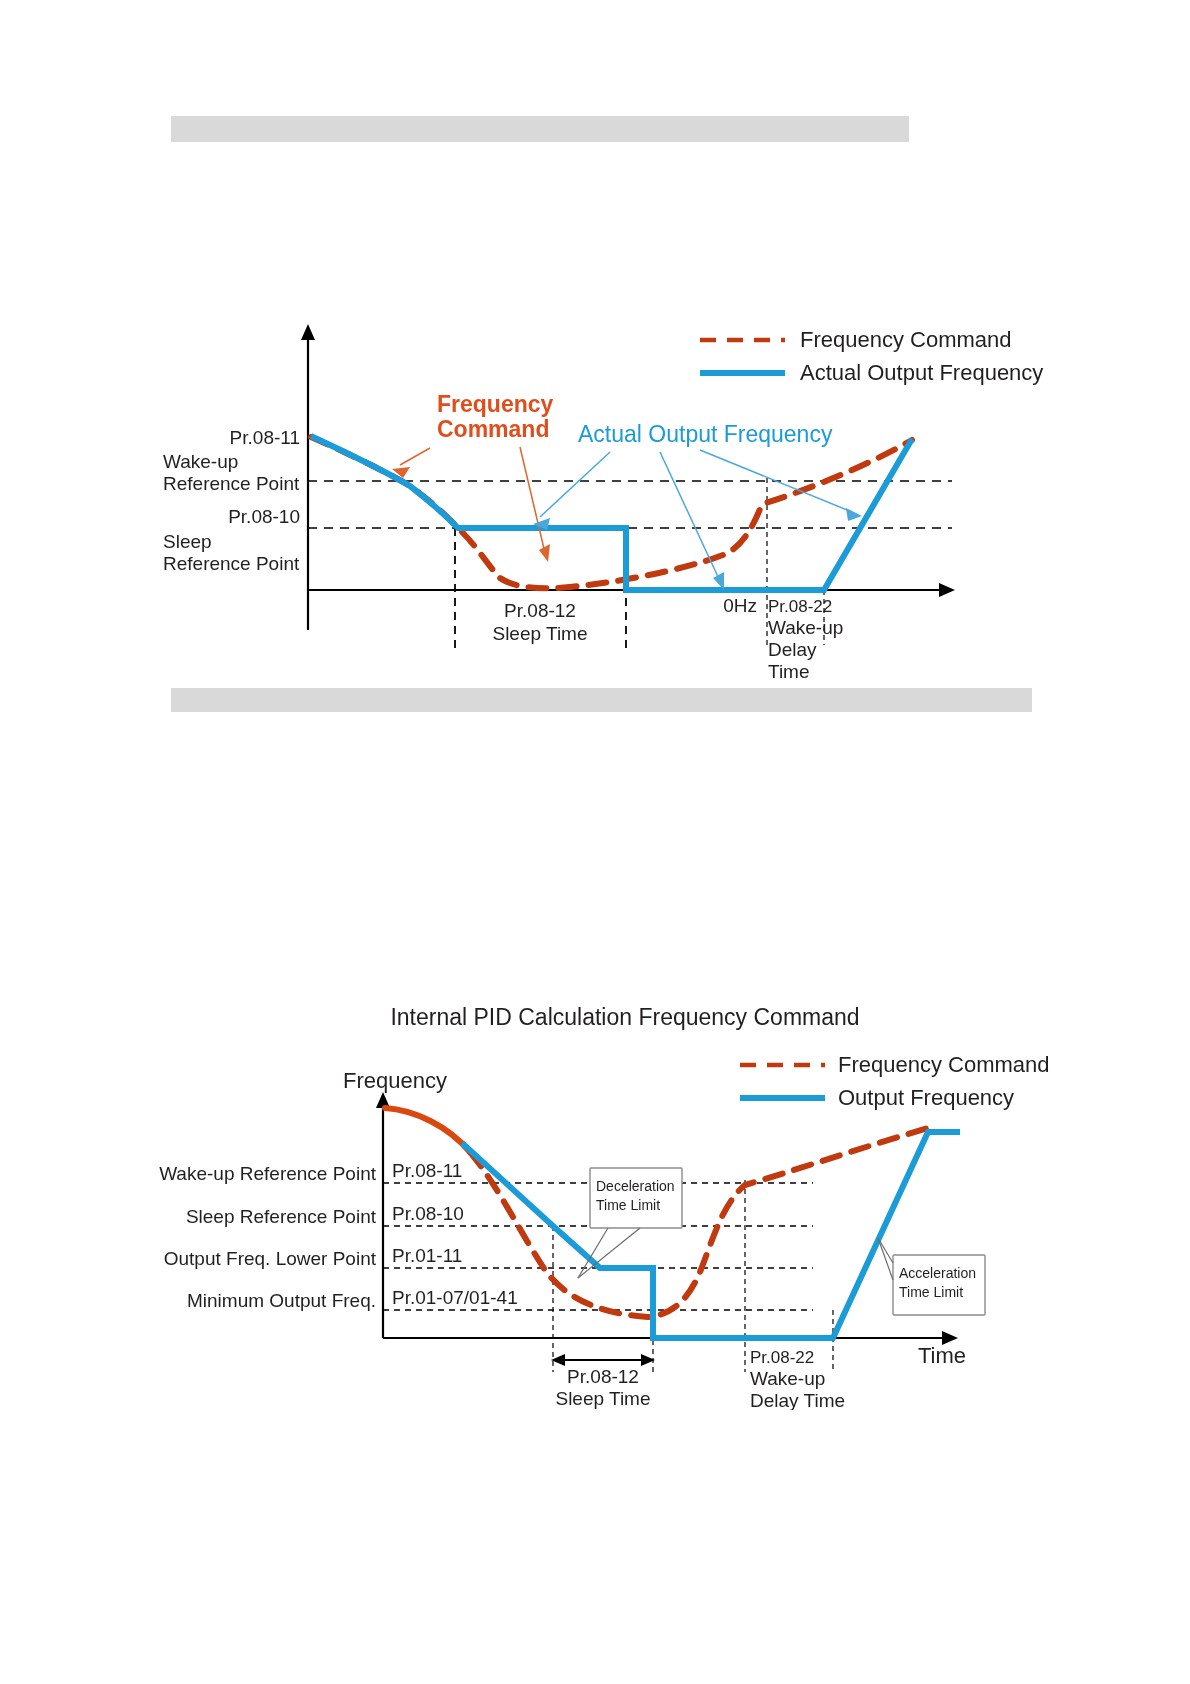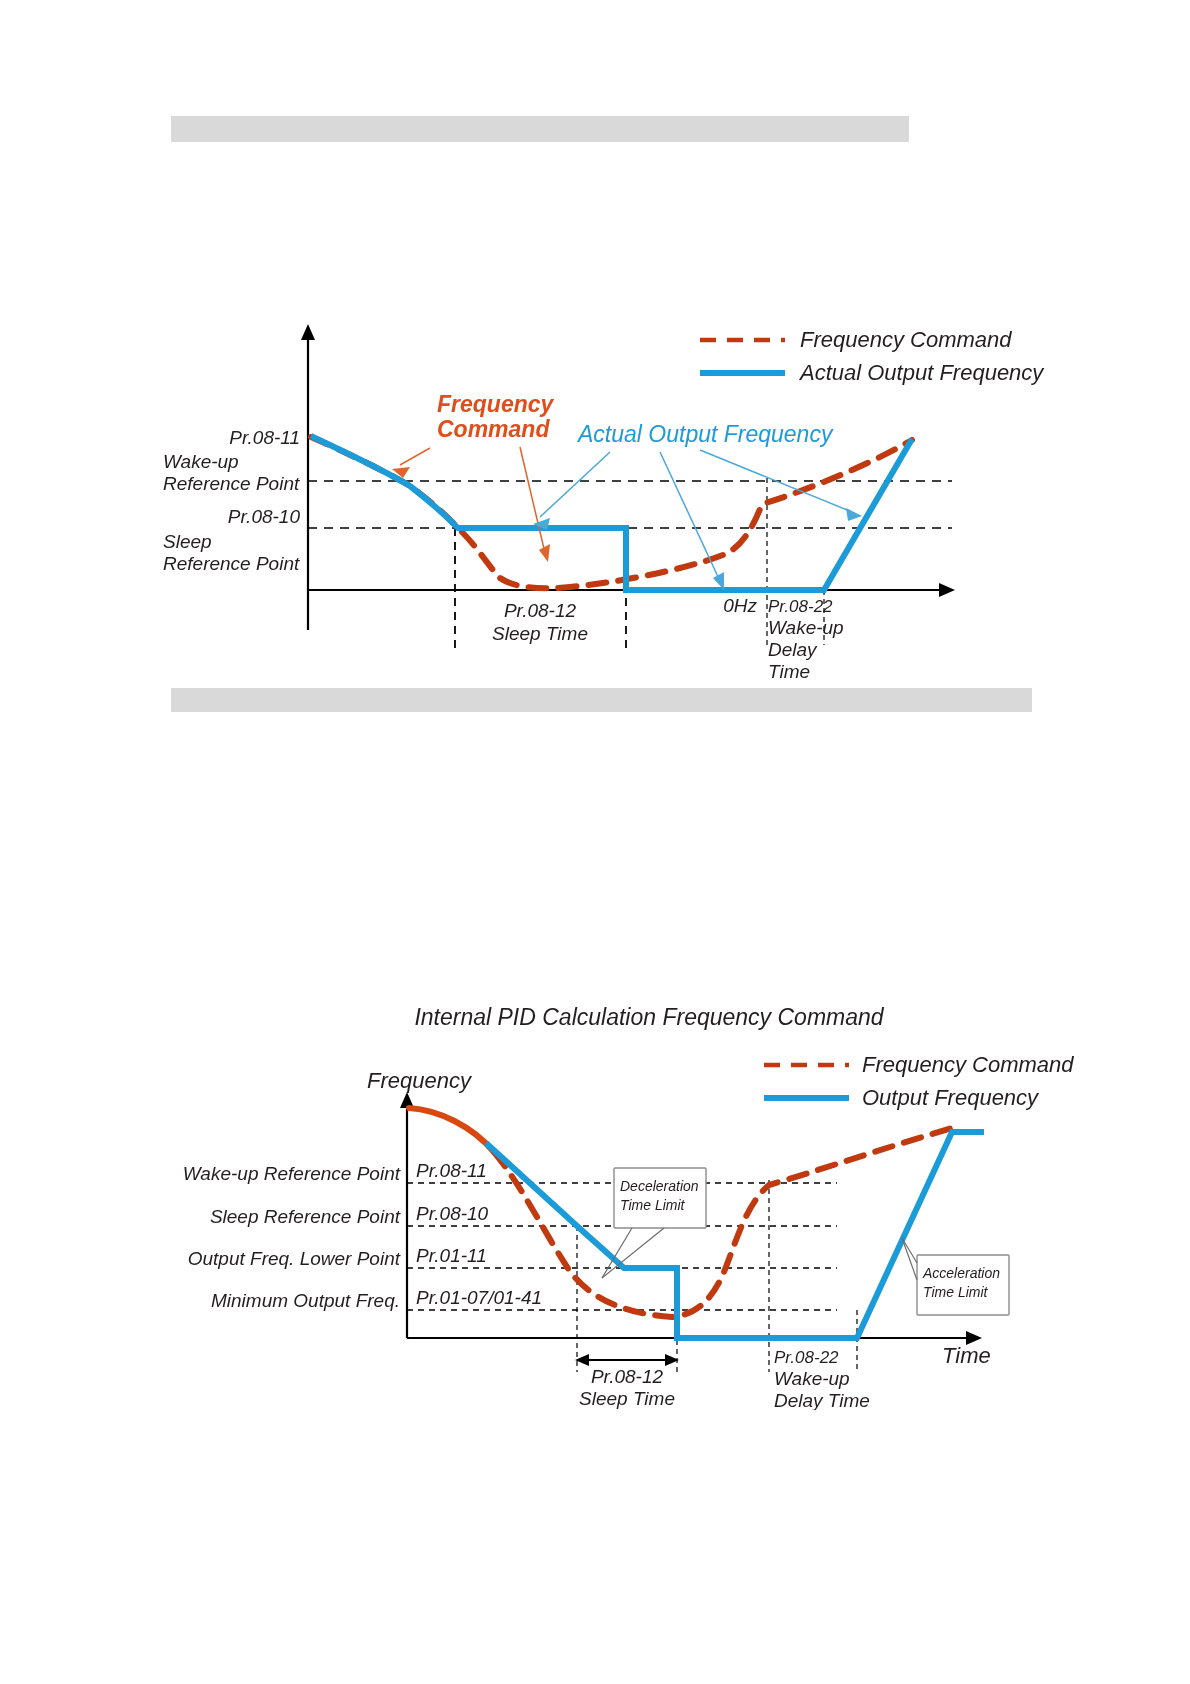--- a/index.html
+++ b/index.html
@@ -2,23 +2,23 @@
 <html><head>
 <meta charset="utf-8">
 <style>
   html,body{margin:0;padding:0;background:#ffffff;}
   body{width:1190px;height:1684px;position:relative;font-family:"Liberation Sans",sans-serif;color:#231f20;}
   .page{position:absolute;inset:0;}
   .band{position:absolute;background:#d9d9d9;}
   .band-top{left:171px;top:116px;width:738px;height:26px;}
   .band-mid{left:171px;top:688px;width:861px;height:24px;}
   svg{display:block;}
-  .fig{position:absolute;font-style:italic;}
+  .fig{position:absolute;}
   .fig1{left:0px;top:300px;width:1100px;height:390px;}
-  .fig2{left:0px;top:980px;width:1100px;height:430px;margin-left:24px;}
+  .fig2{left:0px;top:980px;width:1100px;height:430px;}
   .t{font-family:"Liberation Sans",sans-serif;fill:#231f20;}
   .t-dark{fill:#231f20;}
   .t-orange{fill:#e04e1b;}
   .t-blue{fill:#1b9bd8;}
   .axis{stroke:#000;stroke-width:2.2;fill:none;}
   .dashline{stroke:#000;stroke-width:1.6;stroke-dasharray:9 7;fill:none;}
   .dashline-thin{stroke:#000;stroke-width:1.3;stroke-dasharray:6 5;fill:none;}
   .vdash{stroke:#000;stroke-width:1.8;stroke-dasharray:8 6;fill:none;}
   .vdash-thin{stroke:#000;stroke-width:1.2;stroke-dasharray:5 4;fill:none;}
   .cmd{stroke:#c0390f;stroke-width:6;fill:none;stroke-linecap:round;stroke-dasharray:18 12;}

